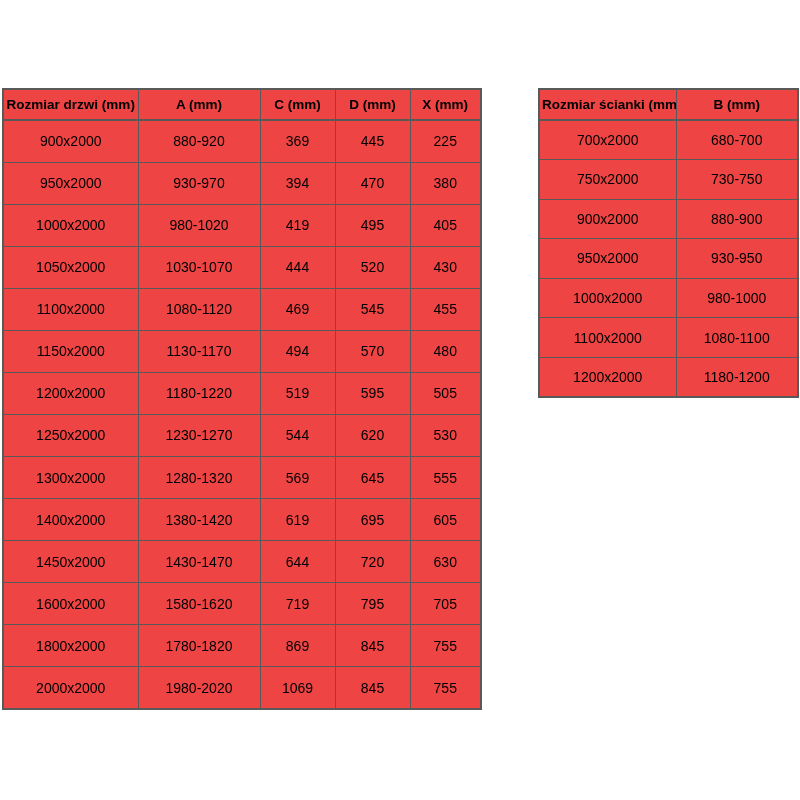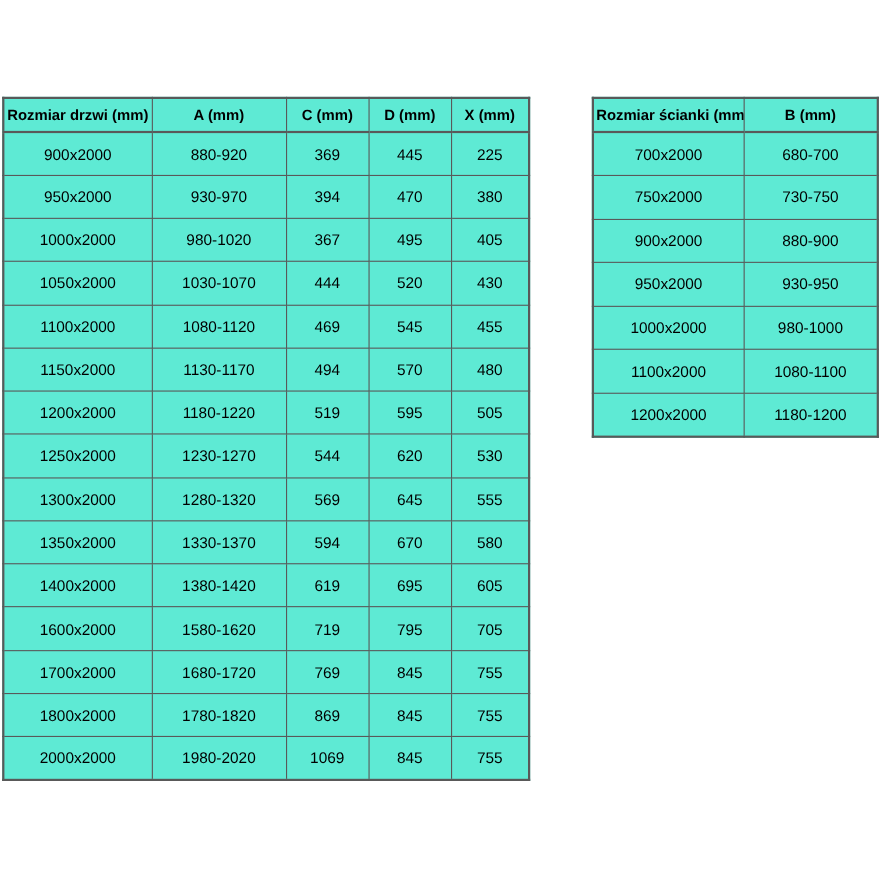--- a/index.html
+++ b/index.html
@@ -11,21 +11,21 @@
     position: relative;
     width: 800px;
     height: 800px;
     font-family: "Liberation Sans", sans-serif;
     color: #000000;
   }
   table.spec-table {
     position: absolute;
     border-collapse: collapse;
     table-layout: fixed;
-    background: #5eead4;
+    background: #ef4444;
     border: 2px solid #595959;
   }
   table.spec-table th,
   table.spec-table td {
     border: 1px solid #595959;
     text-align: center;
     vertical-align: middle;
     padding: 0 2px;
     overflow: hidden;
     white-space: nowrap;
@@ -92,21 +92,21 @@
       <tr>
         <td>950x2000</td>
         <td>930-970</td>
         <td>394</td>
         <td>470</td>
         <td>380</td>
       </tr>
       <tr>
         <td>1000x2000</td>
         <td>980-1020</td>
-        <td>367</td>
+        <td>419</td>
         <td>495</td>
         <td>405</td>
       </tr>
       <tr>
         <td>1050x2000</td>
         <td>1030-1070</td>
         <td>444</td>
         <td>520</td>
         <td>430</td>
       </tr>
@@ -139,46 +139,39 @@
         <td>530</td>
       </tr>
       <tr>
         <td>1300x2000</td>
         <td>1280-1320</td>
         <td>569</td>
         <td>645</td>
         <td>555</td>
       </tr>
       <tr>
-        <td>1350x2000</td>
-        <td>1330-1370</td>
-        <td>594</td>
-        <td>670</td>
-        <td>580</td>
-      </tr>
-      <tr>
         <td>1400x2000</td>
         <td>1380-1420</td>
         <td>619</td>
         <td>695</td>
         <td>605</td>
       </tr>
       <tr>
+        <td>1450x2000</td>
+        <td>1430-1470</td>
+        <td>644</td>
+        <td>720</td>
+        <td>630</td>
+      </tr>
+      <tr>
         <td>1600x2000</td>
         <td>1580-1620</td>
         <td>719</td>
         <td>795</td>
         <td>705</td>
-      </tr>
-      <tr>
-        <td>1700x2000</td>
-        <td>1680-1720</td>
-        <td>769</td>
-        <td>845</td>
-        <td>755</td>
       </tr>
       <tr>
         <td>1800x2000</td>
         <td>1780-1820</td>
         <td>869</td>
         <td>845</td>
         <td>755</td>
       </tr>
       <tr>
         <td>2000x2000</td>

